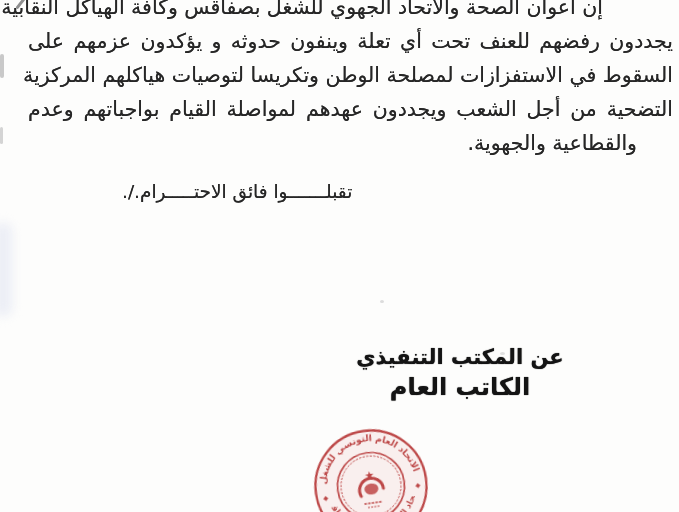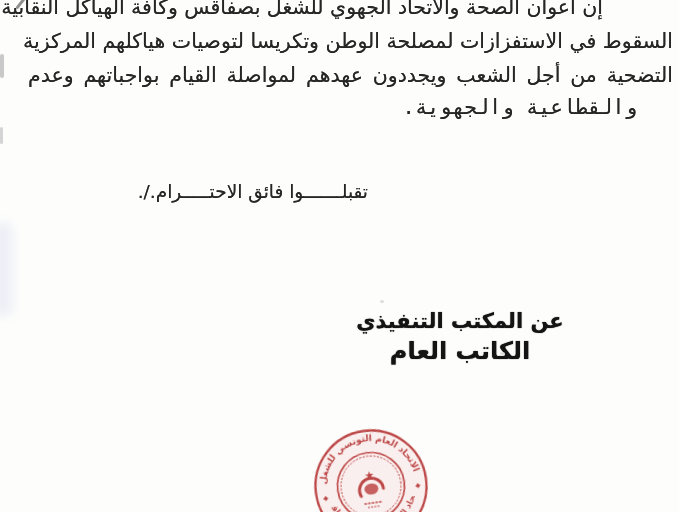--- a/index.html
+++ b/index.html
@@ -28,44 +28,43 @@
   .body-text .line{
     height:34px;line-height:34px;
     white-space:nowrap;
     text-align:justify;
     text-align-last:justify;
   }
   .body-text .line.indent{padding-right:70px;}
   .body-text .line.last{
     text-align:left;text-align-last:right;
     padding-right:36px;
-    font-family:Liberation Mono, monospace;
   }
   
   .closing{
     position:absolute;
     top:181px;left:122px;width:246px;
-    text-align:right;
+    text-align:left;
     direction:rtl;
     font-size:18.5px;
     color:var(--ink);
     text-shadow:0 0 .6px rgba(35,35,35,.75);
     white-space:nowrap;
   }
   
   .signature{
     position:absolute;
     top:305px;left:320px;width:280px;
     text-align:center;
     direction:rtl;
     color:#141414;
     font-weight:bold;
     text-shadow:0 0 1px rgba(0,0,0,.85);
   }
-  .signature .sig1{font-size:21px;line-height:32px;}
+  .signature .sig1{font-size:21px;line-height:32px;margin-top:36px;}
   .signature .sig2{font-size:24px;line-height:29px;}
   .signature .sig3{font-size:20.5px;line-height:29px;}
   
   .stamp{
     position:absolute;
     left:312px;top:427px;
     width:118px;height:118px;
     filter:blur(.55px);
     opacity:.93;
     transform:rotate(-8deg);
@@ -99,20 +98,21 @@
   .artifact-speck1{left:380px;top:300px;width:4px;height:3px;background:#dcdcdc;border-radius:50%;}
   .artifact-speck2{left:500px;top:352px;width:5px;height:3px;background:#e0e0e0;border-radius:50%;}
 </style>
 </head>
 <body>
 
 <div class="page">
 
   <div class="body-text">
     <div class="line indent">إن أعوان الصحة والاتحاد الجهوي للشغل بصفاقس وكافة الهياكل النقابية</div>
+    <div class="line">يجددون رفضهم للعنف تحت أي تعلة وينفون حدوثه و يؤكدون عزمهم على</div>
     <div class="line">السقوط في الاستفزازات لمصلحة الوطن وتكريسا لتوصيات هياكلهم المركزية</div>
     <div class="line">التضحية من أجل الشعب ويجددون عهدهم لمواصلة القيام بواجباتهم وعدم</div>
     <div class="line last">والقطاعية والجهوية.</div>
   </div>
 
   <div class="closing">تقبلـــــــوا فائق الاحتـــــرام./.</div>
 
   <div class="signature">
     <div class="sig1">عن المكتب التنفيذي</div>
     <div class="sig2">الكاتب العام</div>

